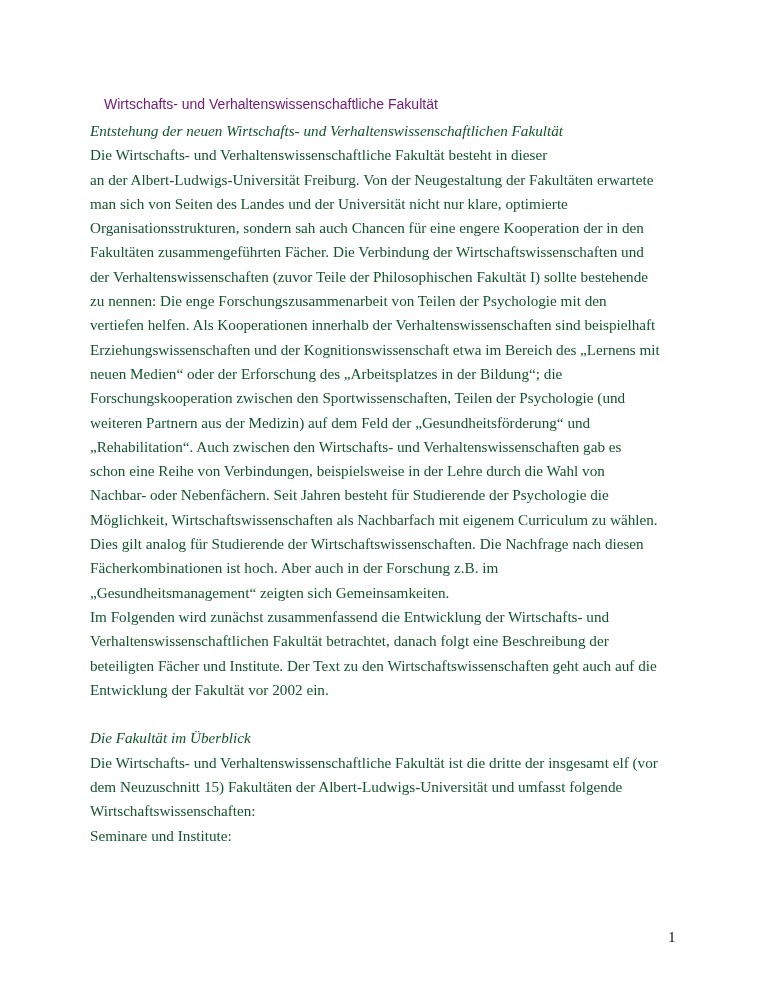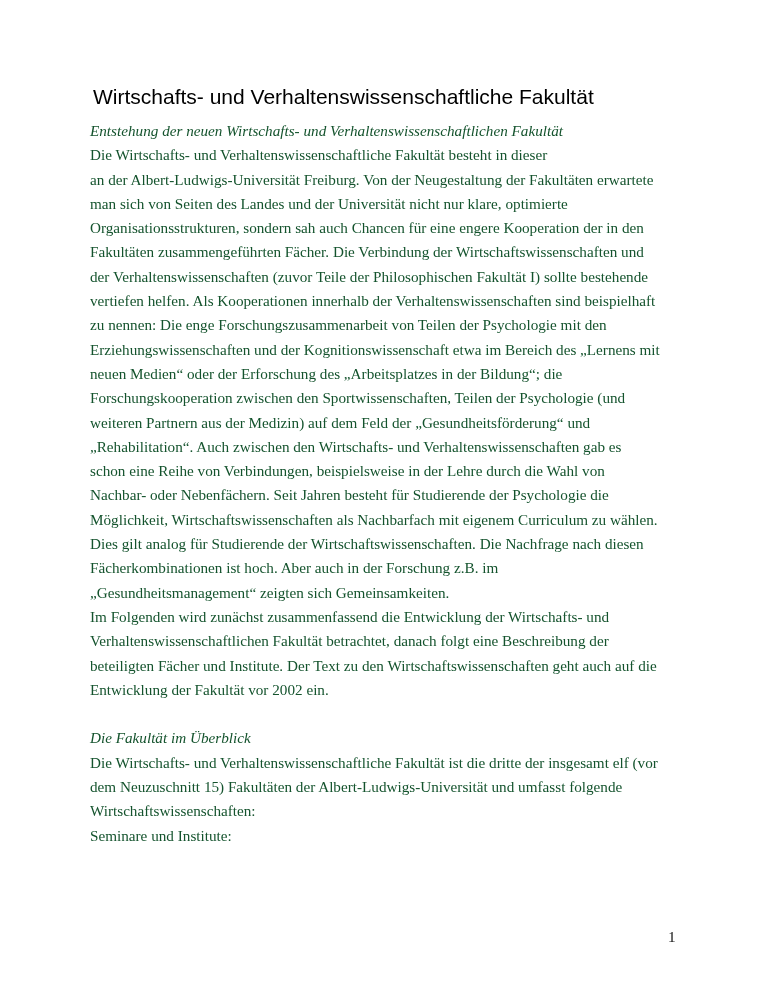--- a/index.html
+++ b/index.html
@@ -4,21 +4,21 @@
   <style>
     html, body { margin: 0; padding: 0; background: #ffffff; }
     body { width: 768px; height: 994px; position: relative; overflow: hidden; }
     .page {
       position: absolute; left: 0; top: 0; width: 768px; height: 994px;
       background: #ffffff; color: #111111;
     }
     .title {
       position: absolute; left: 92px; top: 84px;
       font-family: "Liberation Sans", sans-serif;
-      font-size: 21px; color: #000000; white-space: nowrap; margin: 1px; font-weight: normal;
+      font-size: 14px; color: #701a75; white-space: nowrap; margin: 12px; font-weight: normal;
     }
     .body {
       position: absolute; left: 90px; top: 119px; width: 640px;
       font-family: "Liberation Serif", serif;
       font-size: 15.2px; line-height: 24.3px; color: #14532d;
     }
     .line { display: block; white-space: nowrap; height: 24.3px; }
     .italic { font-style: italic; }
     .blank { height: 24.3px; }
     .page-number {
@@ -34,22 +34,22 @@
 
   <div class="body">
     <span class="line italic">Entstehung der neuen Wirtschafts- und Verhaltenswissenschaftlichen Fakultät</span>
     <div id="s1">
         <span class="line">Die Wirtschafts- und Verhaltenswissenschaftliche Fakultät besteht in dieser</span>
         <span class="line">an der Albert-Ludwigs-Universität Freiburg. Von der Neugestaltung der Fakultäten erwartete</span>
         <span class="line">man sich von Seiten des Landes und der Universität nicht nur klare, optimierte</span>
         <span class="line">Organisationsstrukturen, sondern sah auch Chancen für eine engere Kooperation der in den</span>
         <span class="line">Fakultäten zusammengeführten Fächer. Die Verbindung der Wirtschaftswissenschaften und</span>
         <span class="line">der Verhaltenswissenschaften (zuvor Teile der Philosophischen Fakultät I) sollte bestehende</span>
+        <span class="line">zu nennen: Die enge Forschungszusammenarbeit von Teilen der Psychologie mit den</span>
         <span class="line">vertiefen helfen. Als Kooperationen innerhalb der Verhaltenswissenschaften sind beispielhaft</span>
-        <span class="line">zu nennen: Die enge Forschungszusammenarbeit von Teilen der Psychologie mit den</span>
         <span class="line">Erziehungswissenschaften und der Kognitionswissenschaft etwa im Bereich des „Lernens mit</span>
         <span class="line">neuen Medien“ oder der Erforschung des „Arbeitsplatzes in der Bildung“; die</span>
         <span class="line">Forschungskooperation zwischen den Sportwissenschaften, Teilen der Psychologie (und</span>
         <span class="line">weiteren Partnern aus der Medizin) auf dem Feld der „Gesundheitsförderung“ und</span>
         <span class="line">„Rehabilitation“. Auch zwischen den Wirtschafts- und Verhaltenswissenschaften gab es</span>
         <span class="line">schon eine Reihe von Verbindungen, beispielsweise in der Lehre durch die Wahl von</span>
         <span class="line">Nachbar- oder Nebenfächern. Seit Jahren besteht für Studierende der Psychologie die</span>
         <span class="line">Möglichkeit, Wirtschaftswissenschaften als Nachbarfach mit eigenem Curriculum zu wählen.</span>
         <span class="line">Dies gilt analog für Studierende der Wirtschaftswissenschaften. Die Nachfrage nach diesen</span>
         <span class="line">Fächerkombinationen ist hoch. Aber auch in der Forschung z.B. im</span>

